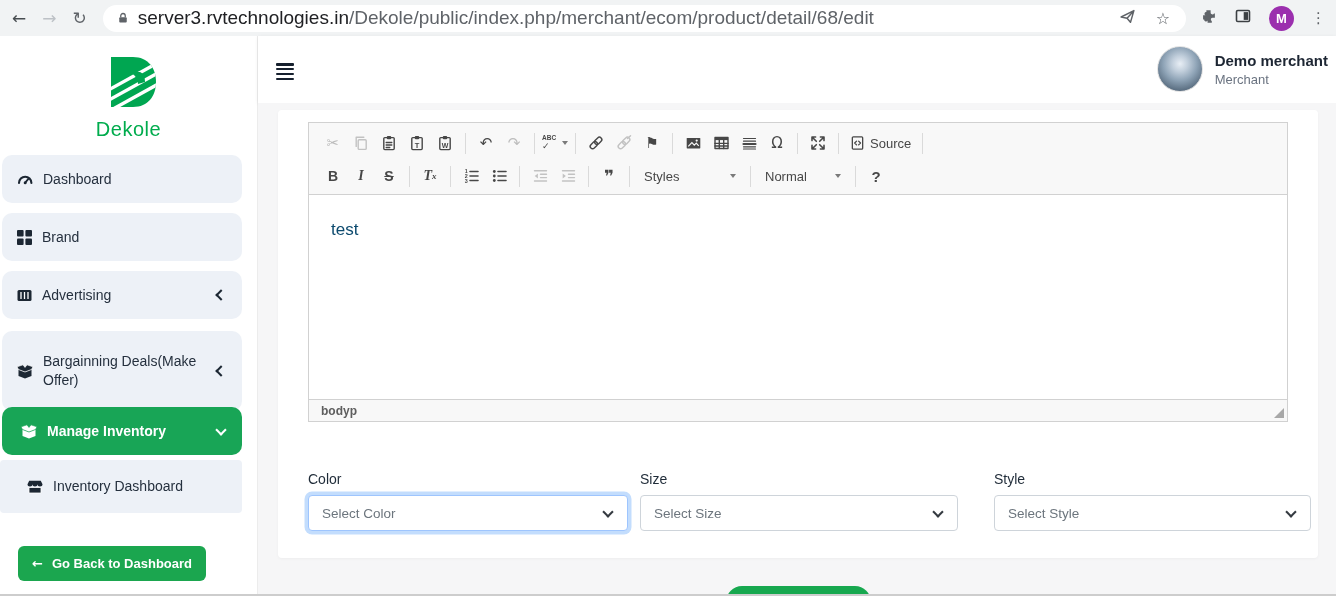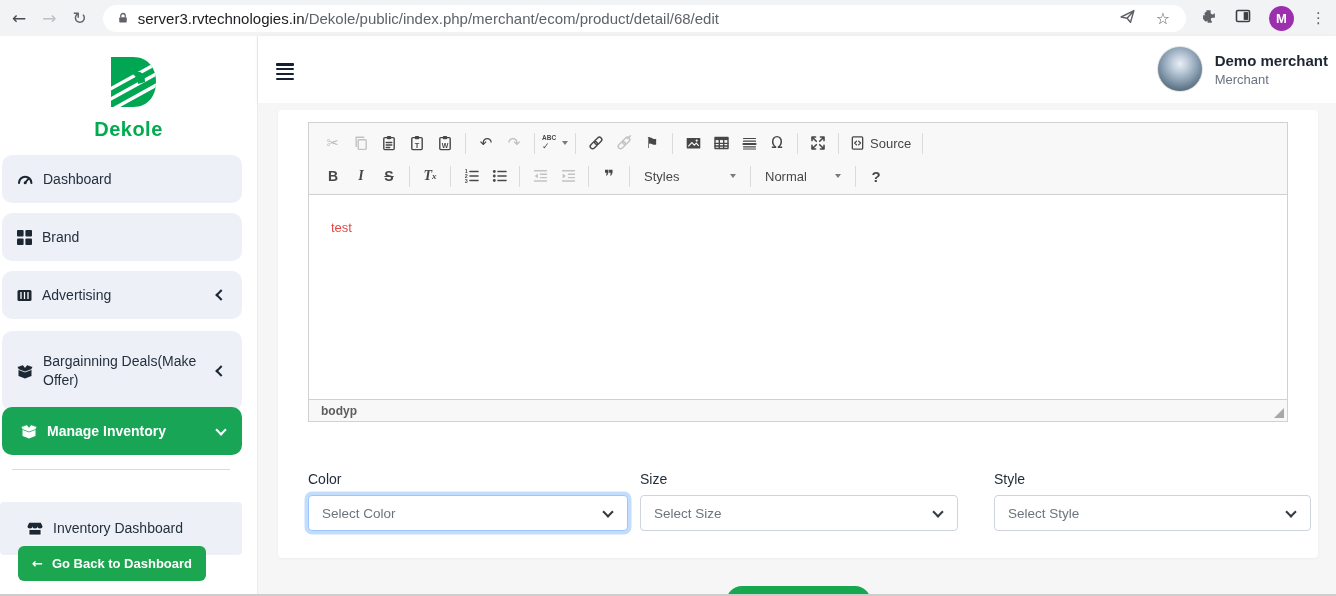--- a/index.html
+++ b/index.html
@@ -8,32 +8,32 @@
   .page { position:relative; width:1336px; height:596px; overflow:hidden; background:#fff; }
   .glyph { font-family:"DejaVu Sans",sans-serif; }
 
   
   .chrome { position:absolute; left:0; top:0; width:1336px; height:36px; background:#f1f3f4; display:flex; align-items:center; }
   .nav-btn { font-size:17px; color:#5f6368; margin-left:16px; cursor:pointer; line-height:1; }
   .nav-btn.disabled { color:#bdc1c6; }
   .nav-btn.back { margin-left:12px; color:#474c50; }
   .url-pill { margin-left:16px; width:1114px; height:27px; background:#fff; border-radius:14px; display:flex; align-items:center; padding:0 10px 0 14px; }
   .lock { display:flex; margin-right:9px; }
-  .url-text { font-size:15px; color:#202124; white-space:nowrap; overflow:hidden; }
+  .url-text { font-size:19px; color:#202124; white-space:nowrap; overflow:hidden; }
   .url-text .path { color:#5f6368; }
   .pill-right { margin-left:auto; display:flex; align-items:center; gap:20px; padding-right:6px; }
   .chrome-right { display:flex; align-items:center; margin-left:14px; gap:17px; }
   .star { font-size:16px; color:#5f6368; }
   .avatar-m { width:25px; height:25px; border-radius:50%; background:#9b2fae; color:#fff; font-size:13px; font-weight:bold; display:flex; align-items:center; justify-content:center; }
   .dots { font-size:15px; color:#5f6368; letter-spacing:0; margin-right:10px; }
 
   
   .sidebar { position:absolute; left:0; top:36px; width:258px; height:560px; background:#fff; border-right:1px solid #ececec; }
   .logo-wrap { position:absolute; left:0; top:18px; width:100%; text-align:center; }
-  .logo-text { margin-top:4px; font-size:20px; font-weight:bold; color:#00AC4D; letter-spacing:.5px; }
+  .logo-text { margin-top:4px; font-size:20px; font-weight:normal; color:#00AC4D; letter-spacing:.5px; }
   .side-item { position:absolute; left:2px; width:240px; background:#EDF1F7; border-radius:10px; display:flex; align-items:center; padding:0 34px 0 14px; cursor:pointer; }
   .side-item .lbl { font-size:14px; color:#25303E; font-weight:500; margin-left:9px; line-height:1.35; }
   .side-item.active { background:#18A556; }
   .side-item.active .lbl { color:#fff; font-weight:600; }
   .chev { position:absolute; right:17px; width:8px; height:8px; border-left:2.2px solid #1C2733; border-bottom:2.2px solid #1C2733; }
   .chev.left { transform:rotate(45deg); }
   .chev.down { transform:rotate(-45deg); top:19px; border-color:#fff; }
   .divider { position:absolute; left:12px; top:433px; width:218px; height:1px; background:#D7DBE0; }
   .back-btn { position:absolute; left:18px; top:510px; width:188px; height:35px; background:#1BA64F; border:none; border-radius:6px; color:#fff; font-size:13px; font-weight:bold; display:flex; align-items:center; justify-content:center; gap:9px; cursor:pointer; font-family:"Liberation Sans",sans-serif; }
   .sideicon { display:flex; flex:none; }
@@ -70,21 +70,21 @@
   .spell .abc { font-size:6.5px; font-weight:bold; line-height:1; text-align:left; }
   .caret { width:0; height:0; border-left:3.5px solid transparent; border-right:3.5px solid transparent; border-top:4px solid #7a7a7a; }
   .letter { font-size:14px; font-weight:bold; }
   .it { font-style:italic; font-family:"Liberation Serif",serif; }
   .strike { text-decoration:line-through; }
   .tx sub { font-size:9px; }
   .dd { height:24px; display:flex; align-items:center; justify-content:space-between; padding:0 8px; font-size:13px; color:#474747; cursor:pointer; }
   .dd.styles { width:108px; }
   .dd.format { width:92px;align-items:center; }
   .src-label { font-size:13px; margin-left:5px; color:#474747; }
-  .cke-body { flex:1; background:#fff; padding:25px 22px; font-size:13px; color:#ef4444; cursor:text; }
+  .cke-body { flex:1; background:#fff; padding:25px 22px; font-size:17px; color:#0c4a6e; cursor:text; }
   .cke-status { height:22px; background:#F8F8F8; border-top:1px solid #D1D1D1; display:flex; align-items:center; padding:0 12px; position:relative; }
   .cke-path { font-size:12px; font-weight:bold; color:#5E5E5E; cursor:pointer; }
   .resize-tri { position:absolute; right:3px; bottom:3px; width:0; height:0; border-bottom:10px solid #A8A8A8; border-left:10px solid transparent; cursor:se-resize; }
 
   
   .field { position:absolute; top:361px; }
   .field .flabel { font-size:14px; color:#1F2B38; margin-bottom:8px; }
   .fselect { height:36px; background:#fff; border:1px solid #CED4DA; border-radius:4px; display:flex; align-items:center; padding:0 34px 0 13px; font-size:13.5px; color:#6C757D; position:relative; cursor:pointer; }
   .fselect .schev { position:absolute; right:15px; top:12px; width:8px; height:8px; border-left:2px solid #343A40; border-bottom:2px solid #343A40; transform:rotate(-45deg); }
   .fselect.focused { border-color:#9EC5FE; box-shadow:0 0 0 3.5px rgba(96,165,250,.38); }
@@ -210,21 +210,21 @@
             <path d="M2.5 7.5 L9 10 L15.5 7.5 L15.5 14 L9 16.5 L2.5 14 Z" fill="#fff"></path>
             <path d="M2.5 7.5 L1 4.8 L7 2.8 L9 5.4 L11 2.8 L17 4.8 L15.5 7.5 L9 10 Z" fill="#fff" stroke="#18A556" stroke-width=".7"></path>
           </svg>
       </span>
       <span class="lbl">Manage Inventory</span>
       <span class="chev down"></span>
     </div>
 
     <div class="divider"></div>
 
-    <div class="side-item" style="top:466px;height:53px;padding-left:26px;border-radius:4px;left:0;width:242px;">
+    <div class="side-item" style="top:424px;height:53px;padding-left:26px;border-radius:4px;left:0;width:242px;">
       <span class="sideicon">
         <svg width="18" height="18" viewBox="0 0 18 18">
             <path d="M1.5 6.2 L3.2 2.8 h11.6 L16.5 6.2 c0 1.3 -1 2.3 -2.5 2.3 c-1.4 0 -2.5 -1 -2.5 -2.3 c0 1.3 -1.1 2.3 -2.5 2.3 c-1.4 0 -2.5 -1 -2.5 -2.3 c0 1.3 -1.1 2.3 -2.5 2.3 C2.5 8.5 1.5 7.5 1.5 6.2 Z" fill="#1C2733"></path>
             <path d="M3 9.5 h12 v5.5 h-12 z" fill="#1C2733" stroke="#fff" stroke-width=".8"></path>
           </svg>
       </span>
       <span class="lbl">Inventory Dashboard</span>
     </div>
 
     <button class="back-btn">

